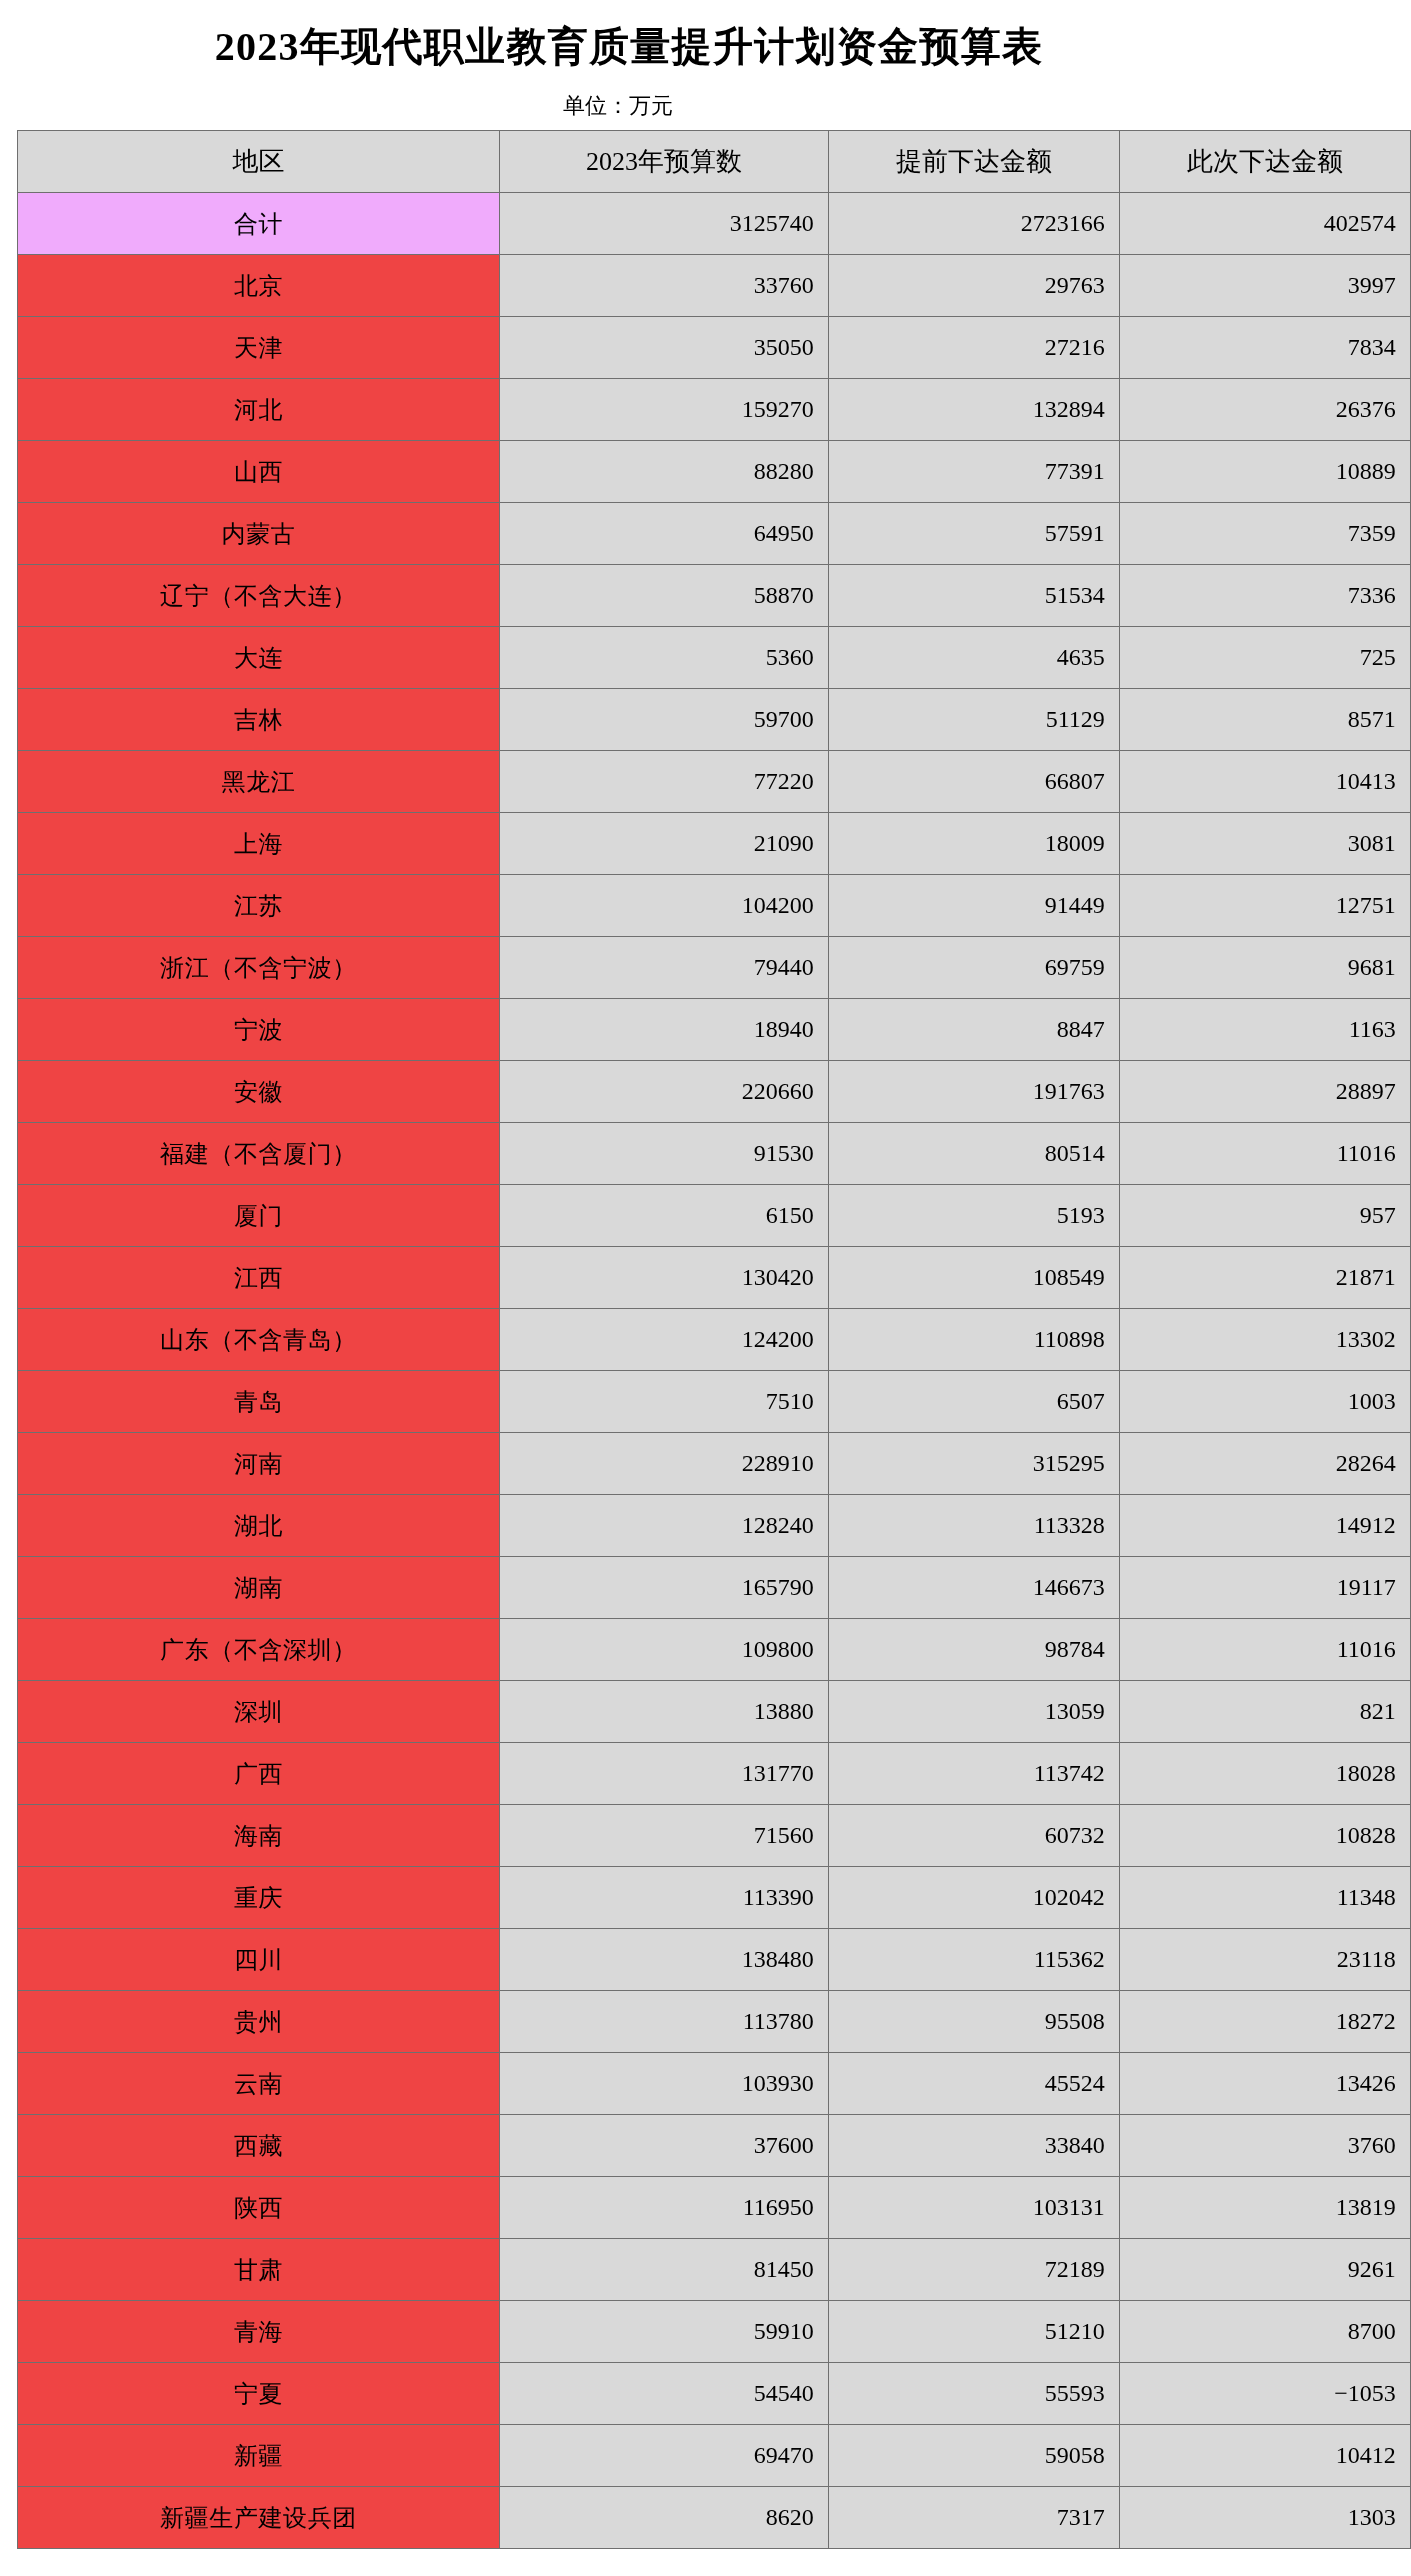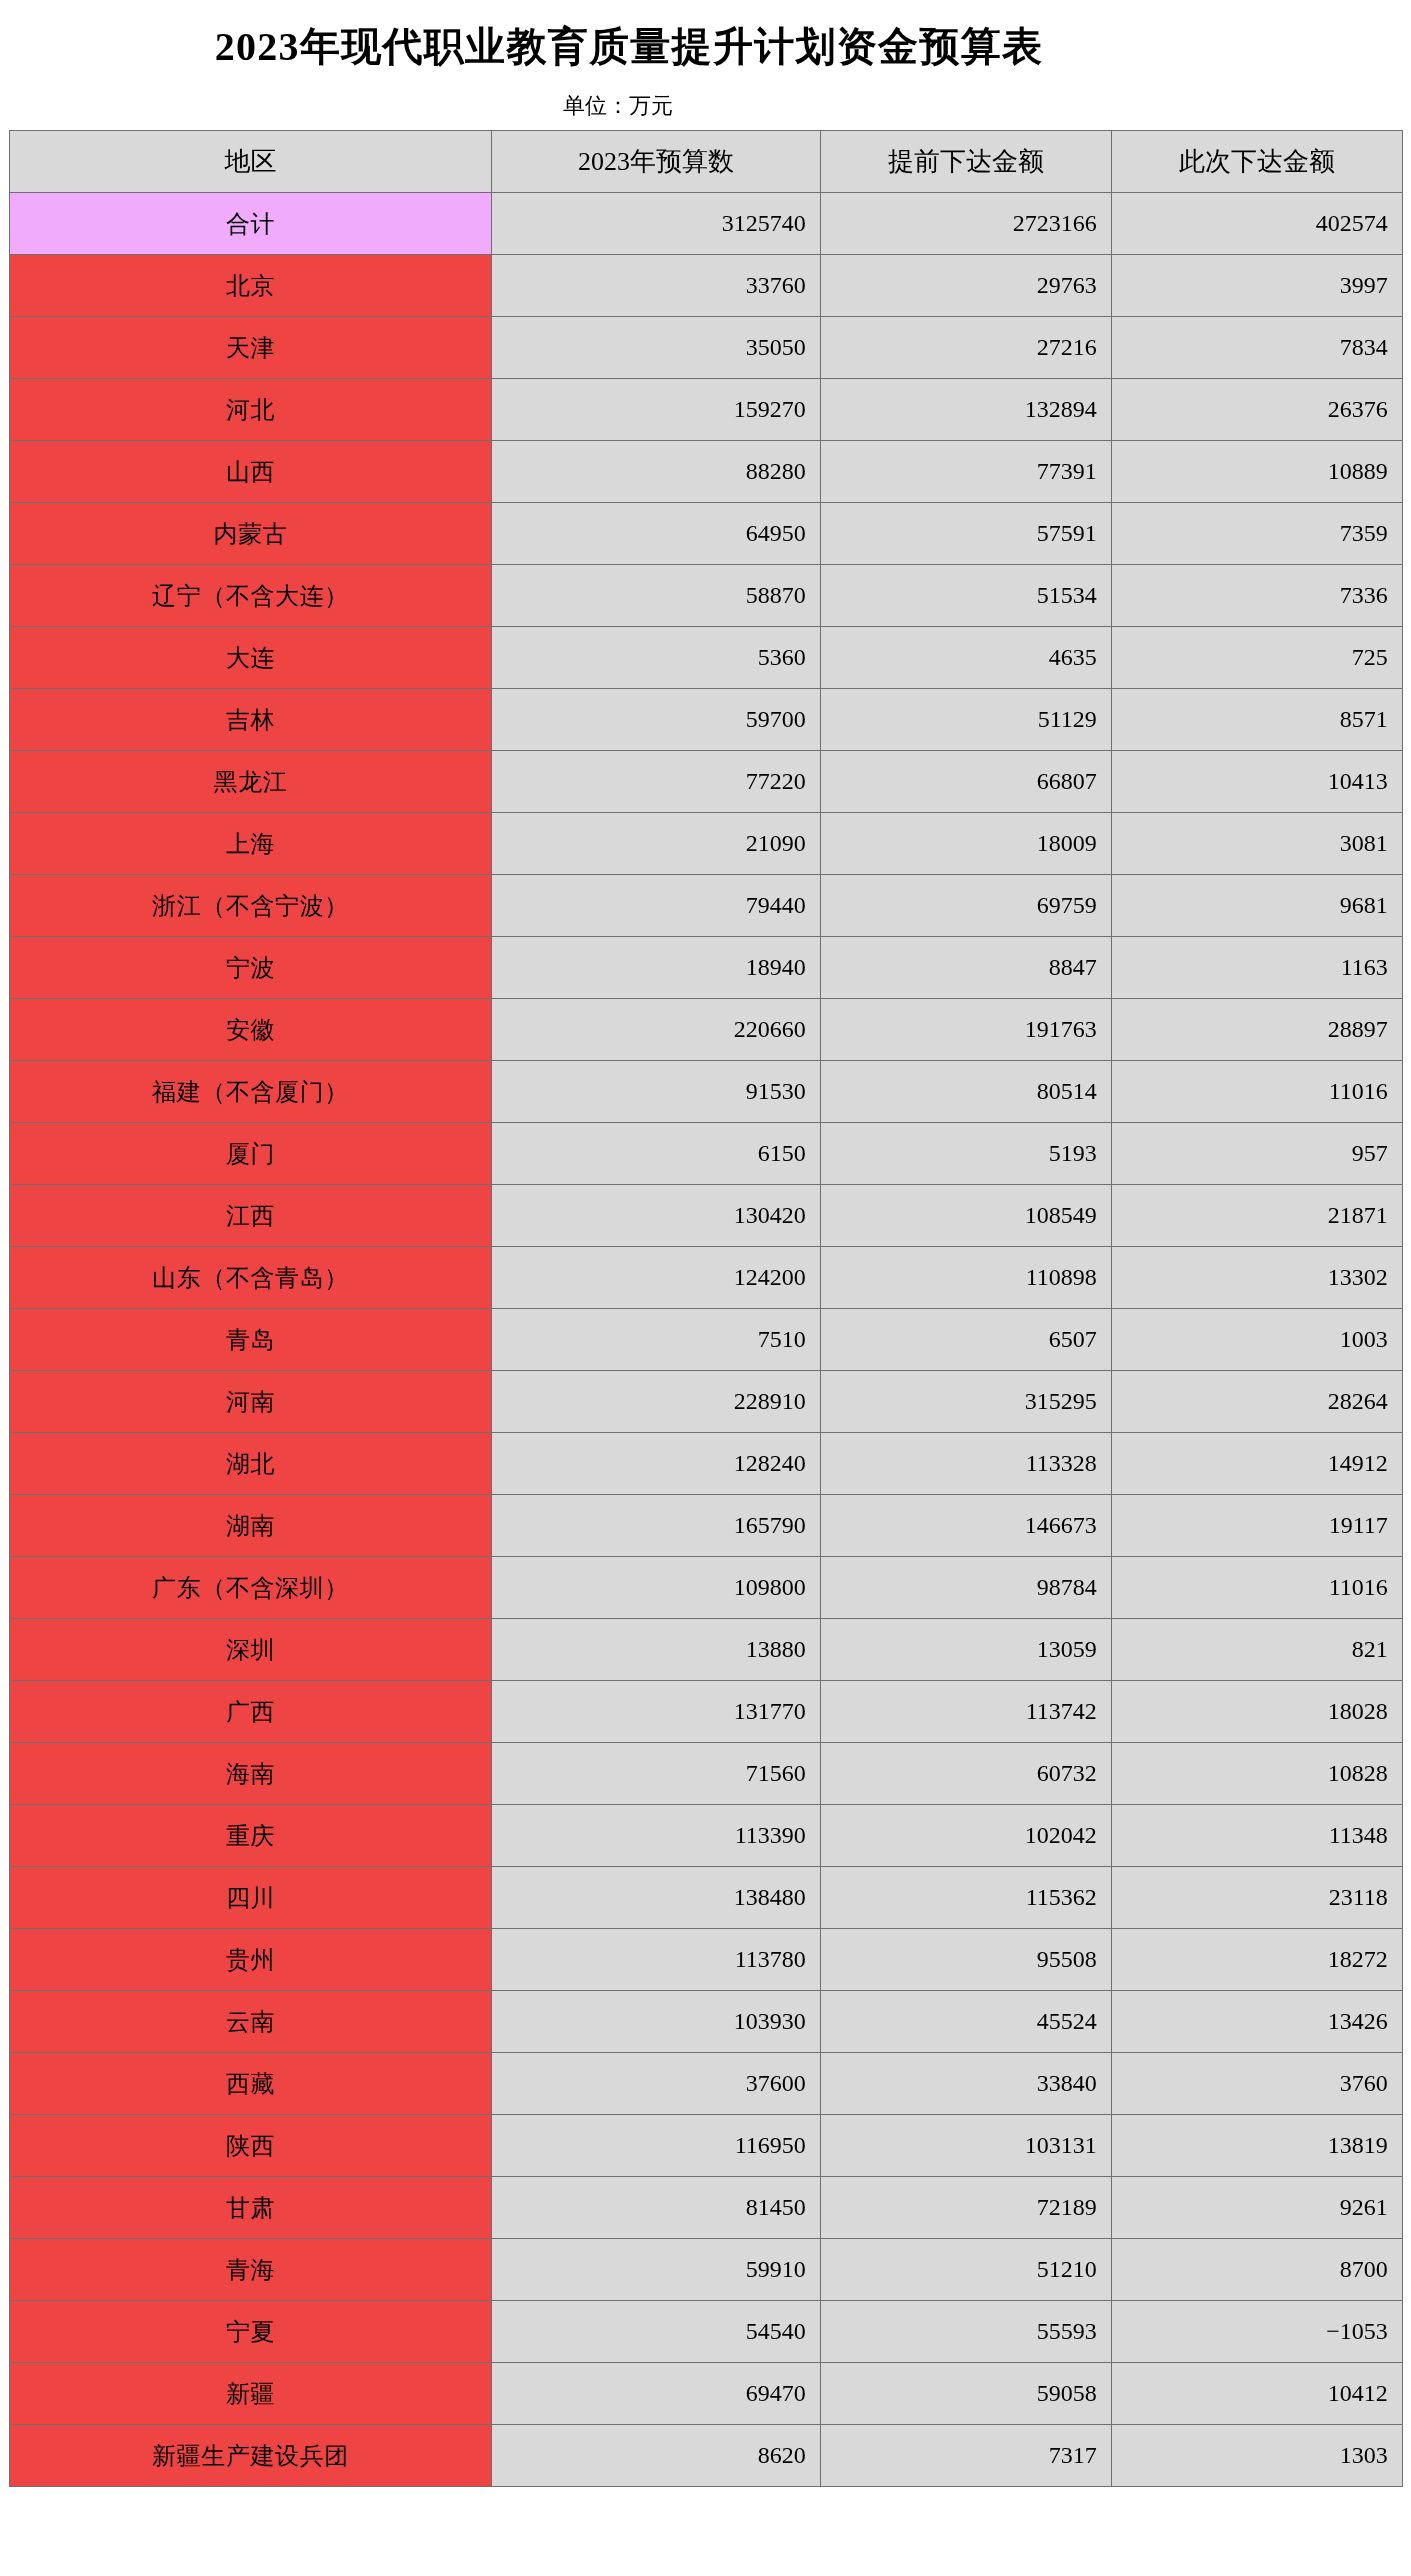--- a/index.html
+++ b/index.html
@@ -29,21 +29,21 @@
   .unit-row {
     text-align: center;
     font-size: 22px;
     padding-right: 22px;
     padding-bottom: 9px;
     font-family: "Liberation Serif", "DejaVu Serif", serif;
   }
   table.budget {
     border-collapse: collapse;
     width: 1393px;
-    margin-left: 9px;
+    margin-left: 17px;
     table-layout: fixed;
   }
   table.budget th, table.budget td {
     border: 1.3px solid #6f6f6f;
     height: 62px;
     font-size: 24px;
     font-family: "Liberation Serif", "DejaVu Serif", serif;
     padding: 0 14.2px;
     box-sizing: border-box;
   }
@@ -159,20 +159,26 @@
           <td class="num">66807</td>
           <td class="num">10413</td>
         </tr>
         <tr>
           <td class="region">上海</td>
           <td class="num">21090</td>
           <td class="num">18009</td>
           <td class="num">3081</td>
         </tr>
         <tr>
+          <td class="region">江苏</td>
+          <td class="num">104200</td>
+          <td class="num">91449</td>
+          <td class="num">12751</td>
+        </tr>
+        <tr>
           <td class="region">浙江（不含宁波）</td>
           <td class="num">79440</td>
           <td class="num">69759</td>
           <td class="num">9681</td>
         </tr>
         <tr>
           <td class="region">宁波</td>
           <td class="num">18940</td>
           <td class="num">8847</td>
           <td class="num">1163</td>

